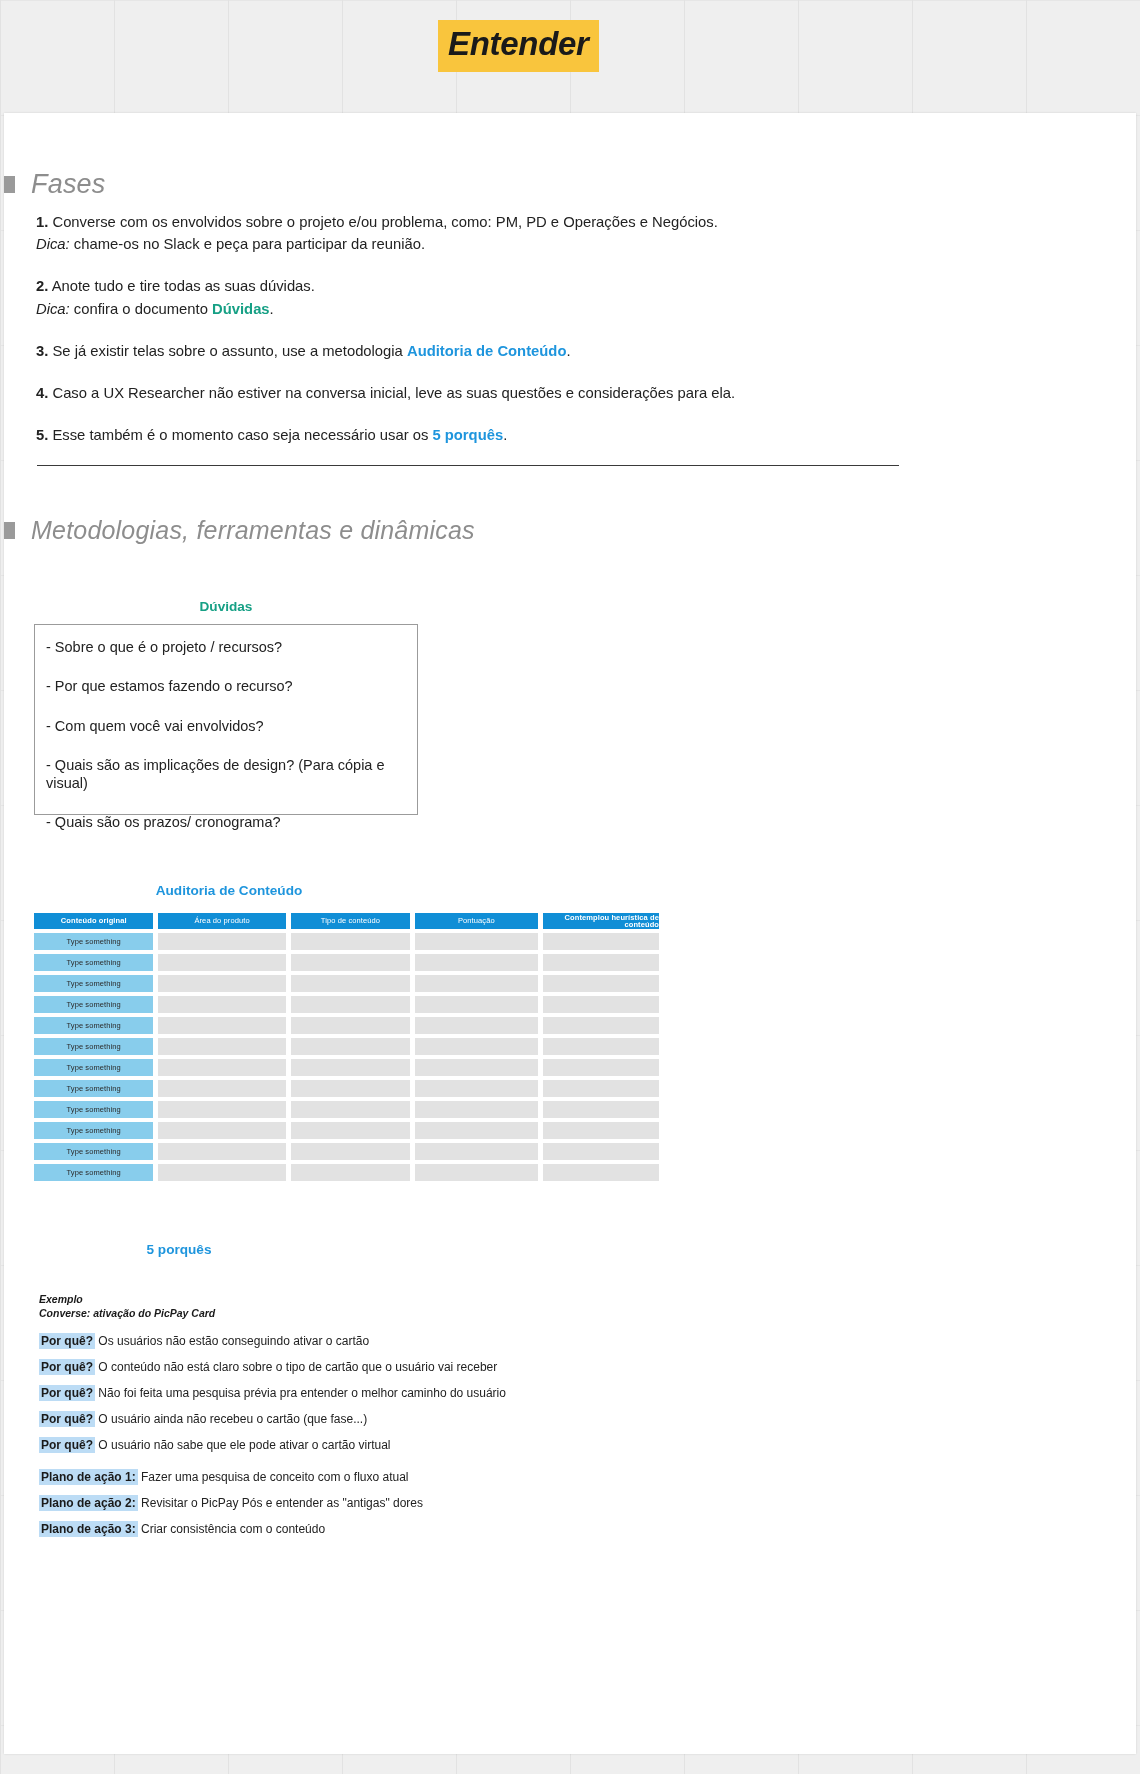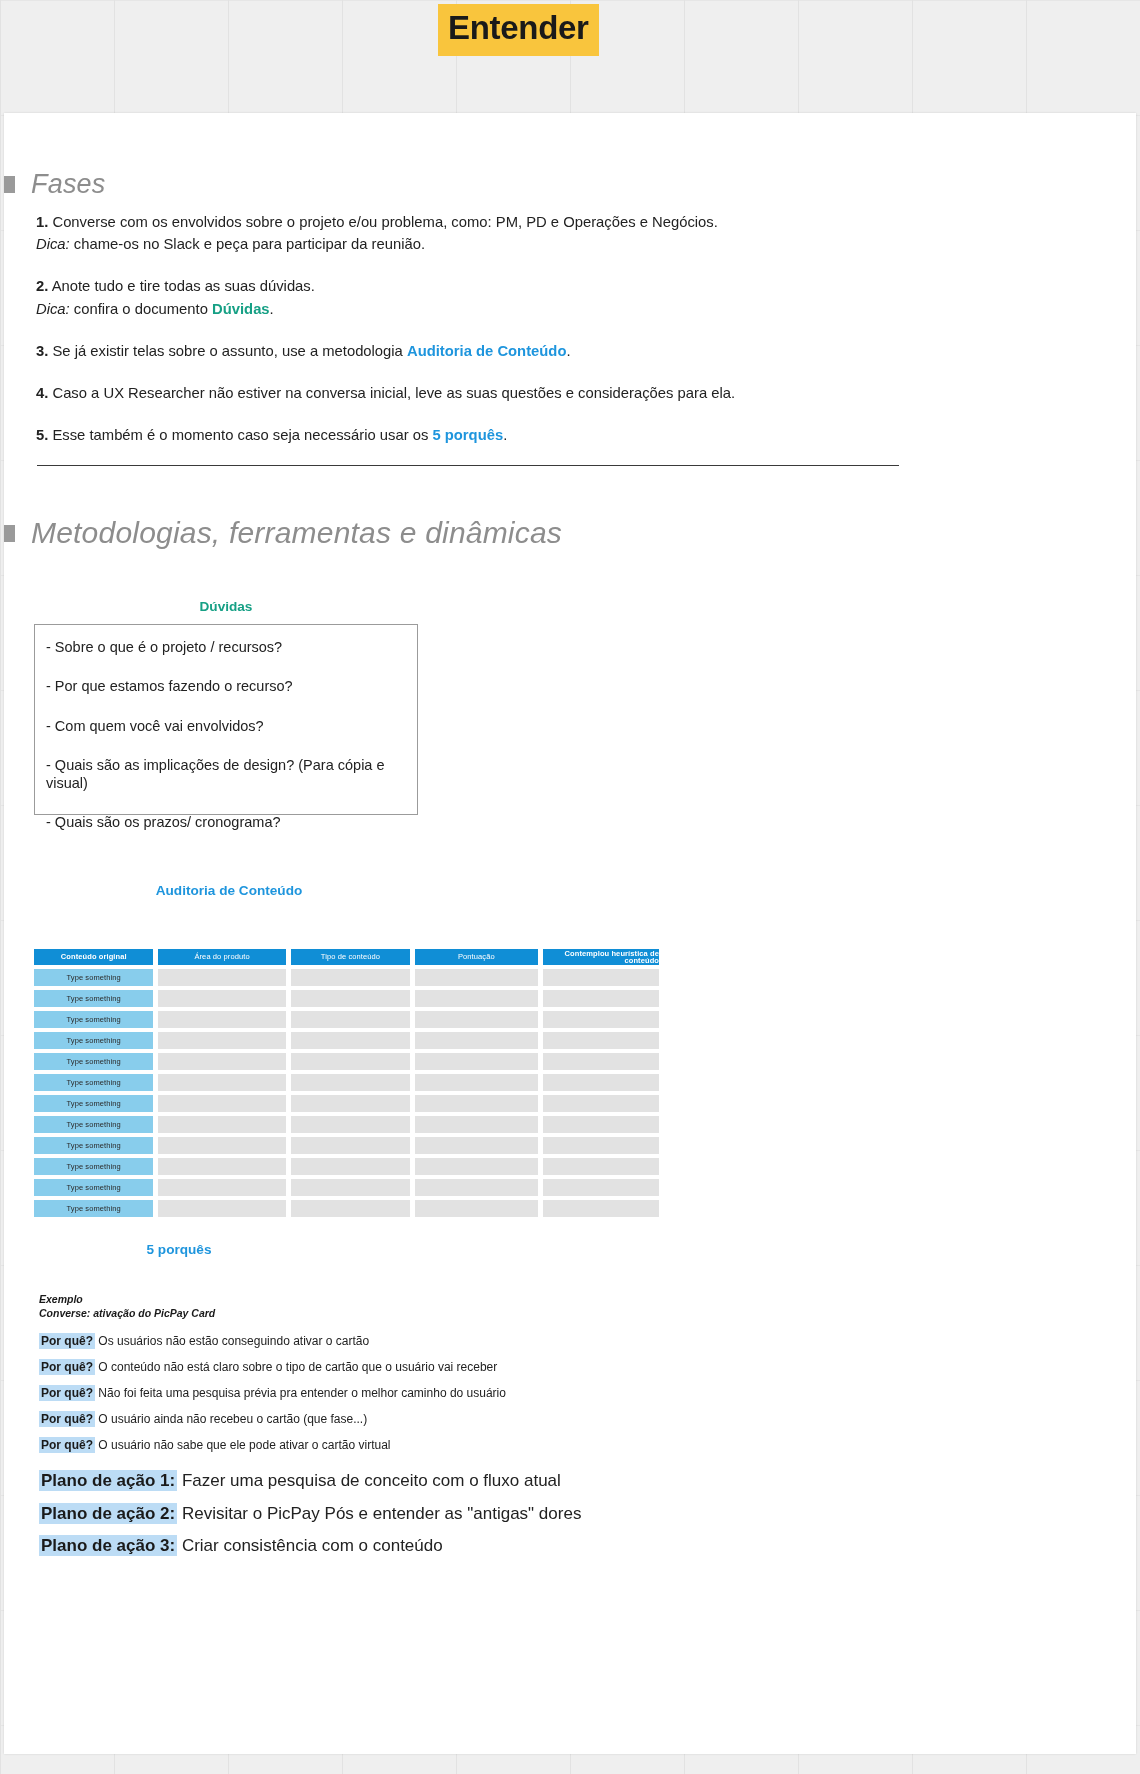--- a/index.html
+++ b/index.html
@@ -14,22 +14,22 @@
     height: 1774px;
     overflow: hidden;
     background:
       repeating-linear-gradient(to right, #e2e2e2 0 1px, transparent 1px 114px),
       repeating-linear-gradient(to bottom, #e6e6e6 0 1px, transparent 1px 115px),
       #efefef;
   }
   
   .header-band {
     position: absolute;
-    left: 0; top: 0;
-    width: 1092px; height: 112px;
+    left: 0; top: 16px;
+    width: 1092px; height: 112px; font-style: italic;
   }
   .doc-title {
     position: absolute;
     left: 438px; top: 4px;
     padding: 6px 10px 10px 10px;
     background: #f9c53d;
     color: #1a1a1a;
     font-size: 33px;
     font-weight: bold;
     letter-spacing: -0.3px;
@@ -59,21 +59,21 @@
     flex: 0 0 auto;
     margin-left: -9px;
   }
   .sec-title {
     font-style: italic;
     color: #8d8d8d;
     font-weight: normal;
     letter-spacing: .2px;
   }
   .sec-title.lg { font-size: 27px; }
-  .sec-title.md { font-size: 30px; }
+  .sec-title.md { font-size: 25px; }
 
   
   .phases {
     position: absolute;
     left: 32px; top: 98px;
     width: 1020px;
     font-size: 14.8px;
     color: #222;
     line-height: 1.5;
   }
@@ -114,21 +114,21 @@
     font-size: 14.5px;
     color: #222;
     margin: 0 0 22px 0;
     line-height: 1.2;
   }
   .duvidas-box .q:last-child { margin-bottom: 0; }
 
   
   .audit-table {
     position: absolute;
-    left: 30px; top: 836px;
+    left: 30px; top: 800px;
     width: 625px;
   }
   .audit-row { display: flex; gap: 5px; margin-bottom: 4px; }
   .audit-row:last-child { margin-bottom: 0; }
   .audit-cell {
     height: 17px;
     display: flex;
     align-items: center;
     justify-content: center;
     font-size: 7.5px;
@@ -177,21 +177,21 @@
     white-space: nowrap;
   }
   .why-tag {
     background: #bcdcf5;
     font-weight: bold;
     color: #1a1a1a;
     padding: 1px 2px;
   }
   .plan-list { margin-top: 17px; }
   .plan-line {
-    font-size: 17px;
+    font-size: 12px;
     color: #222;
     margin-bottom: 11px;
     line-height: 1.25;
     white-space: nowrap;
   }
   .plan-tag {
     background: #bcdcf5;
     font-weight: bold;
     color: #1a1a1a;
     padding: 1px 2px;

